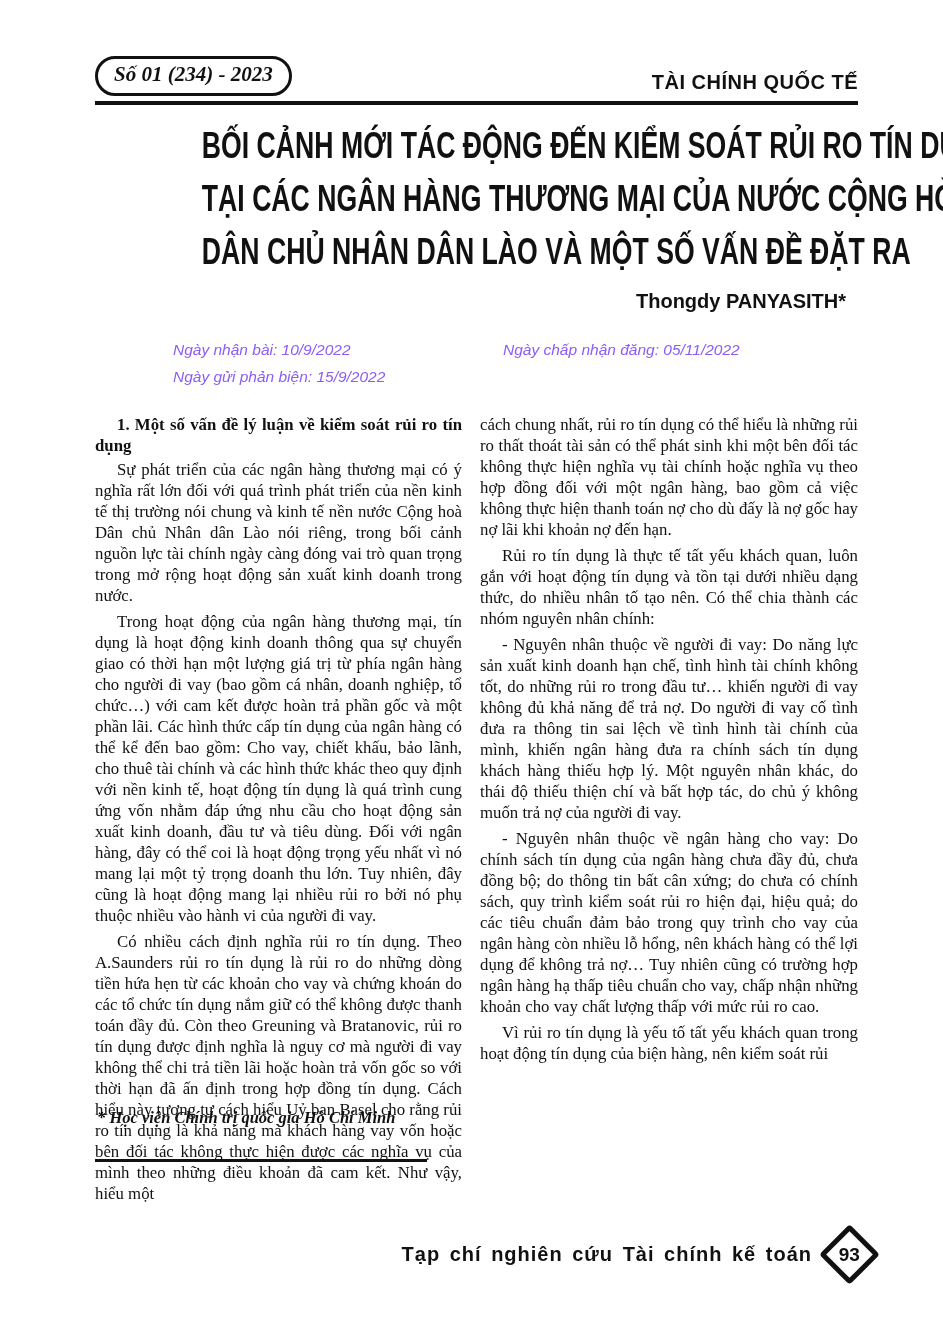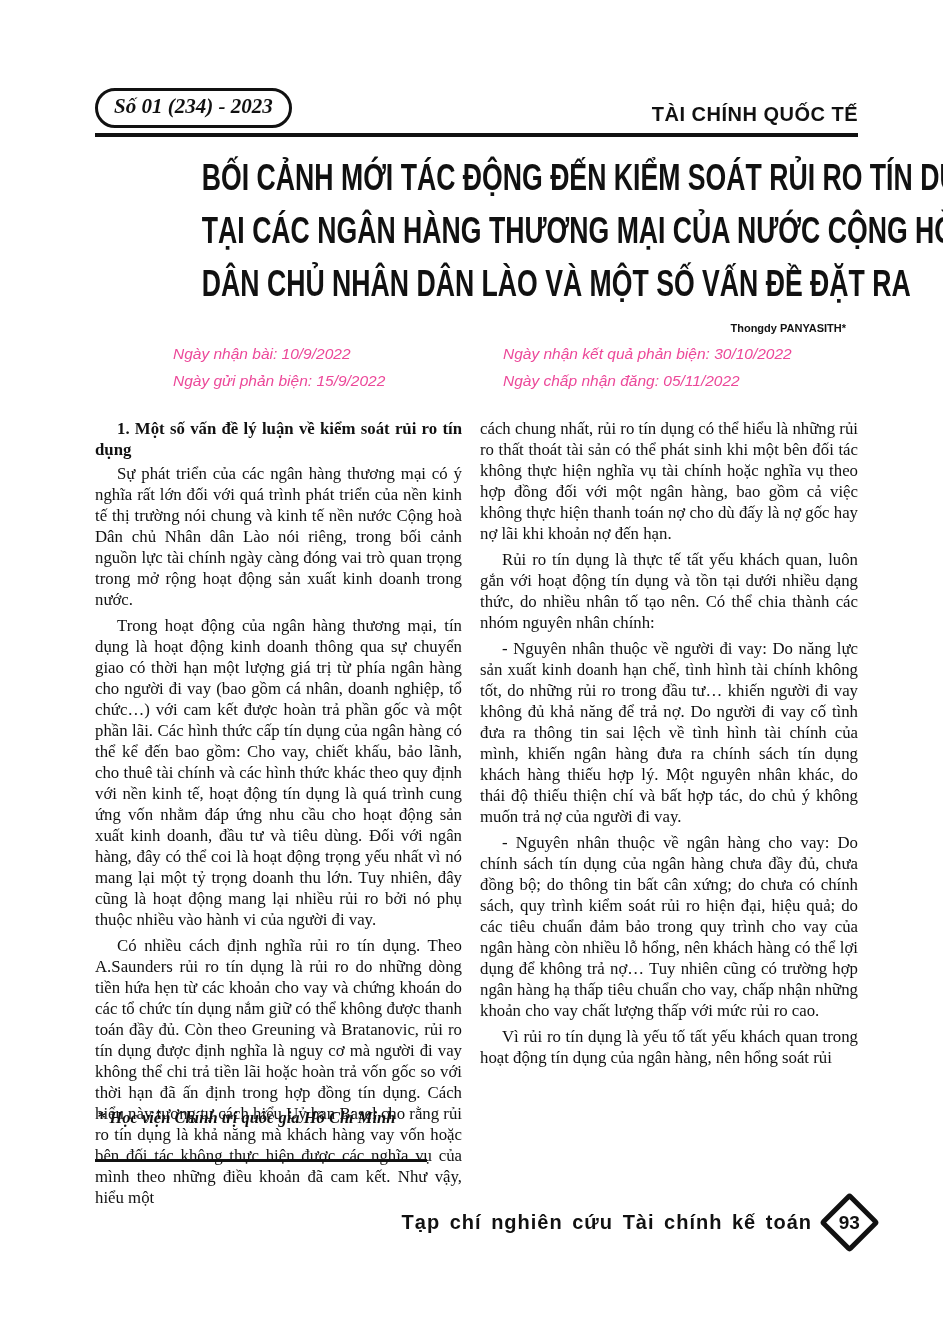--- a/index.html
+++ b/index.html
@@ -6,21 +6,21 @@
   .page {
     position:relative;
     width:943px; height:1333px;
     margin:0 auto;
     background:#ffffff;
     color:#111111;
     font-family:"Liberation Serif", serif;
     overflow:hidden;
     box-sizing:border-box;
   }
-  .content { padding:88px 85px 0 95px; }
+  .content { padding:56px 85px 0 95px; }
 
   
   .header-row { display:flex; justify-content:space-between; align-items:flex-end; }
   .issue-badge {
     border:3px solid #111; border-radius:20px;
     padding:3px 16px 6px 16px;
     font-family:"Liberation Serif", serif;
     font-style:italic; font-weight:700; font-size:21px;
     white-space:nowrap;
   }
@@ -38,25 +38,25 @@
     font-weight:700; font-size:37px; line-height:53px;
     white-space:nowrap; text-align:center;
     transform:scaleX(0.72); transform-origin:50% 50%;
     letter-spacing:0px;
   }
 
   
   .author {
     text-align:right; margin-top:12px; padding-right:12px;
     font-family:"Liberation Sans", sans-serif;
-    font-weight:700; font-size:11px;
+    font-weight:700; font-size:20px;
   }
-  .dates { display:flex; margin-top:6px;
+  .dates { display:flex; margin-top:23px;
     font-family:"Liberation Sans", sans-serif;
-    font-style:italic; font-size:15.5px; color:#ec4899; }
+    font-style:italic; font-size:15.5px; color:#8b5cf6; }
   .dates-left { margin-left:78px; line-height:27px; }
   .dates-right { margin-left:auto; width:355px; line-height:27px; }
 
   
   .columns {
     display:grid; grid-template-columns:367px 378px; column-gap:18px;
     margin-top:24px;
     font-size:16.8px; line-height:21px; text-align:justify;
   }
   .col-heading { font-weight:700; text-indent:22px; margin:0 0 3px 0; }
@@ -65,21 +65,21 @@
 
   
   .footnote-rule { position:absolute; left:95px; top:1159px; width:332px; height:3px; background:#111; }
   .footnote {
     position:absolute; left:97px; top:1108px;
     font-family:"Liberation Serif", serif;
     font-style:italic; font-weight:700; font-size:16.5px;
   }
 
   
-  .footer { position:absolute; right:72px; top:1201px; display:flex; align-items:center; gap:16px; }
+  .footer { position:absolute; right:72px; top:1233px; display:flex; align-items:center; gap:16px; }
   .footer-text {
     font-family:"Liberation Sans", sans-serif;
     font-weight:700; font-size:20px; letter-spacing:1px; word-spacing:3px;
   }
   .page-diamond {
     width:33px; height:33px;
     border:5px solid #111; border-radius:4px;
     transform:rotate(45deg);
     display:flex; align-items:center; justify-content:center;
     background:#fff;
@@ -109,40 +109,39 @@
       </div>
 
     <div class="author">Thongdy PANYASITH*</div>
 
     <div class="dates">
       <div class="dates-left">
           <div class="date-line">Ngày nhận bài: 10/9/2022</div>
           <div class="date-line">Ngày gửi phản biện: 15/9/2022</div>
         </div>
       <div class="dates-right">
-          <div class="date-line">Ngày nhận kết quả phản biện: 30/10/2022</div>
           <div class="date-line">Ngày chấp nhận đăng: 05/11/2022</div>
         </div>
     </div>
 
     <div class="columns">
       <div class="col-left">
         <div class="col-heading">1. Một số vấn đề lý luận về kiểm soát rủi ro tín dụng</div>
         <div>
             <p class="para">Sự phát triển của các ngân hàng thương mại có ý nghĩa rất lớn đối với quá trình phát triển của nền kinh tế thị trường nói chung và kinh tế nền nước Cộng hoà Dân chủ Nhân dân Lào nói riêng, trong bối cảnh nguồn lực tài chính ngày càng đóng vai trò quan trọng trong mở rộng hoạt động sản xuất kinh doanh trong nước.</p>
             <p class="para">Trong hoạt động của ngân hàng thương mại, tín dụng là hoạt động kinh doanh thông qua sự chuyển giao có thời hạn một lượng giá trị từ phía ngân hàng cho người đi vay (bao gồm cá nhân, doanh nghiệp, tổ chức…) với cam kết được hoàn trả phần gốc và một phần lãi. Các hình thức cấp tín dụng của ngân hàng có thể kể đến bao gồm: Cho vay, chiết khấu, bảo lãnh, cho thuê tài chính và các hình thức khác theo quy định với nền kinh tế, hoạt động tín dụng là quá trình cung ứng vốn nhằm đáp ứng nhu cầu cho hoạt động sản xuất kinh doanh, đầu tư và tiêu dùng. Đối với ngân hàng, đây có thể coi là hoạt động trọng yếu nhất vì nó mang lại một tỷ trọng doanh thu lớn. Tuy nhiên, đây cũng là hoạt động mang lại nhiều rủi ro bởi nó phụ thuộc nhiều vào hành vi của người đi vay.</p>
             <p class="para">Có nhiều cách định nghĩa rủi ro tín dụng. Theo A.Saunders rủi ro tín dụng là rủi ro do những dòng tiền hứa hẹn từ các khoản cho vay và chứng khoán do các tổ chức tín dụng nắm giữ có thể không được thanh toán đầy đủ. Còn theo Greuning và Bratanovic, rủi ro tín dụng được định nghĩa là nguy cơ mà người đi vay không thể chi trả tiền lãi hoặc hoàn trả vốn gốc so với thời hạn đã ấn định trong hợp đồng tín dụng. Cách hiểu này tương tự cách hiểu Uỷ ban Basel cho rằng rủi ro tín dụng là khả năng mà khách hàng vay vốn hoặc bên đối tác không thực hiện được các nghĩa vụ của mình theo những điều khoản đã cam kết. Như vậy, hiểu một</p>
           </div>
       </div>
       <div class="col-right continuation">
           <p class="para">cách chung nhất, rủi ro tín dụng có thể hiểu là những rủi ro thất thoát tài sản có thể phát sinh khi một bên đối tác không thực hiện nghĩa vụ tài chính hoặc nghĩa vụ theo hợp đồng đối với một ngân hàng, bao gồm cả việc không thực hiện thanh toán nợ cho dù đấy là nợ gốc hay nợ lãi khi khoản nợ đến hạn.</p>
           <p class="para">Rủi ro tín dụng là thực tế tất yếu khách quan, luôn gắn với hoạt động tín dụng và tồn tại dưới nhiều dạng thức, do nhiều nhân tố tạo nên. Có thể chia thành các nhóm nguyên nhân chính:</p>
           <p class="para">- Nguyên nhân thuộc về người đi vay: Do năng lực sản xuất kinh doanh hạn chế, tình hình tài chính không tốt, do những rủi ro trong đầu tư… khiến người đi vay không đủ khả năng để trả nợ. Do người đi vay cố tình đưa ra thông tin sai lệch về tình hình tài chính của mình, khiến ngân hàng đưa ra chính sách tín dụng khách hàng thiếu hợp lý. Một nguyên nhân khác, do thái độ thiếu thiện chí và bất hợp tác, do chủ ý không muốn trả nợ của người đi vay.</p>
           <p class="para">- Nguyên nhân thuộc về ngân hàng cho vay: Do chính sách tín dụng của ngân hàng chưa đầy đủ, chưa đồng bộ; do thông tin bất cân xứng; do chưa có chính sách, quy trình kiểm soát rủi ro hiện đại, hiệu quả; do các tiêu chuẩn đảm bảo trong quy trình cho vay của ngân hàng còn nhiều lỗ hổng, nên khách hàng có thể lợi dụng để không trả nợ… Tuy nhiên cũng có trường hợp ngân hàng hạ thấp tiêu chuẩn cho vay, chấp nhận những khoản cho vay chất lượng thấp với mức rủi ro cao.</p>
-          <p class="para">Vì rủi ro tín dụng là yếu tố tất yếu khách quan trong hoạt động tín dụng của ngân hàng, nên hổng soát rủi</p>
+          <p class="para">Vì rủi ro tín dụng là yếu tố tất yếu khách quan trong hoạt động tín dụng của biện hàng, nên kiểm soát rủi</p>
         </div>
     </div>
   </div>
 
   <div class="footnote-rule"></div>
   <div class="footnote">* Học viện Chính trị quốc gia Hồ Chí Minh</div>
 
   <div class="footer">
     <div class="footer-text">Tạp chí nghiên cứu Tài chính kế toán</div>
     <div class="page-diamond">

